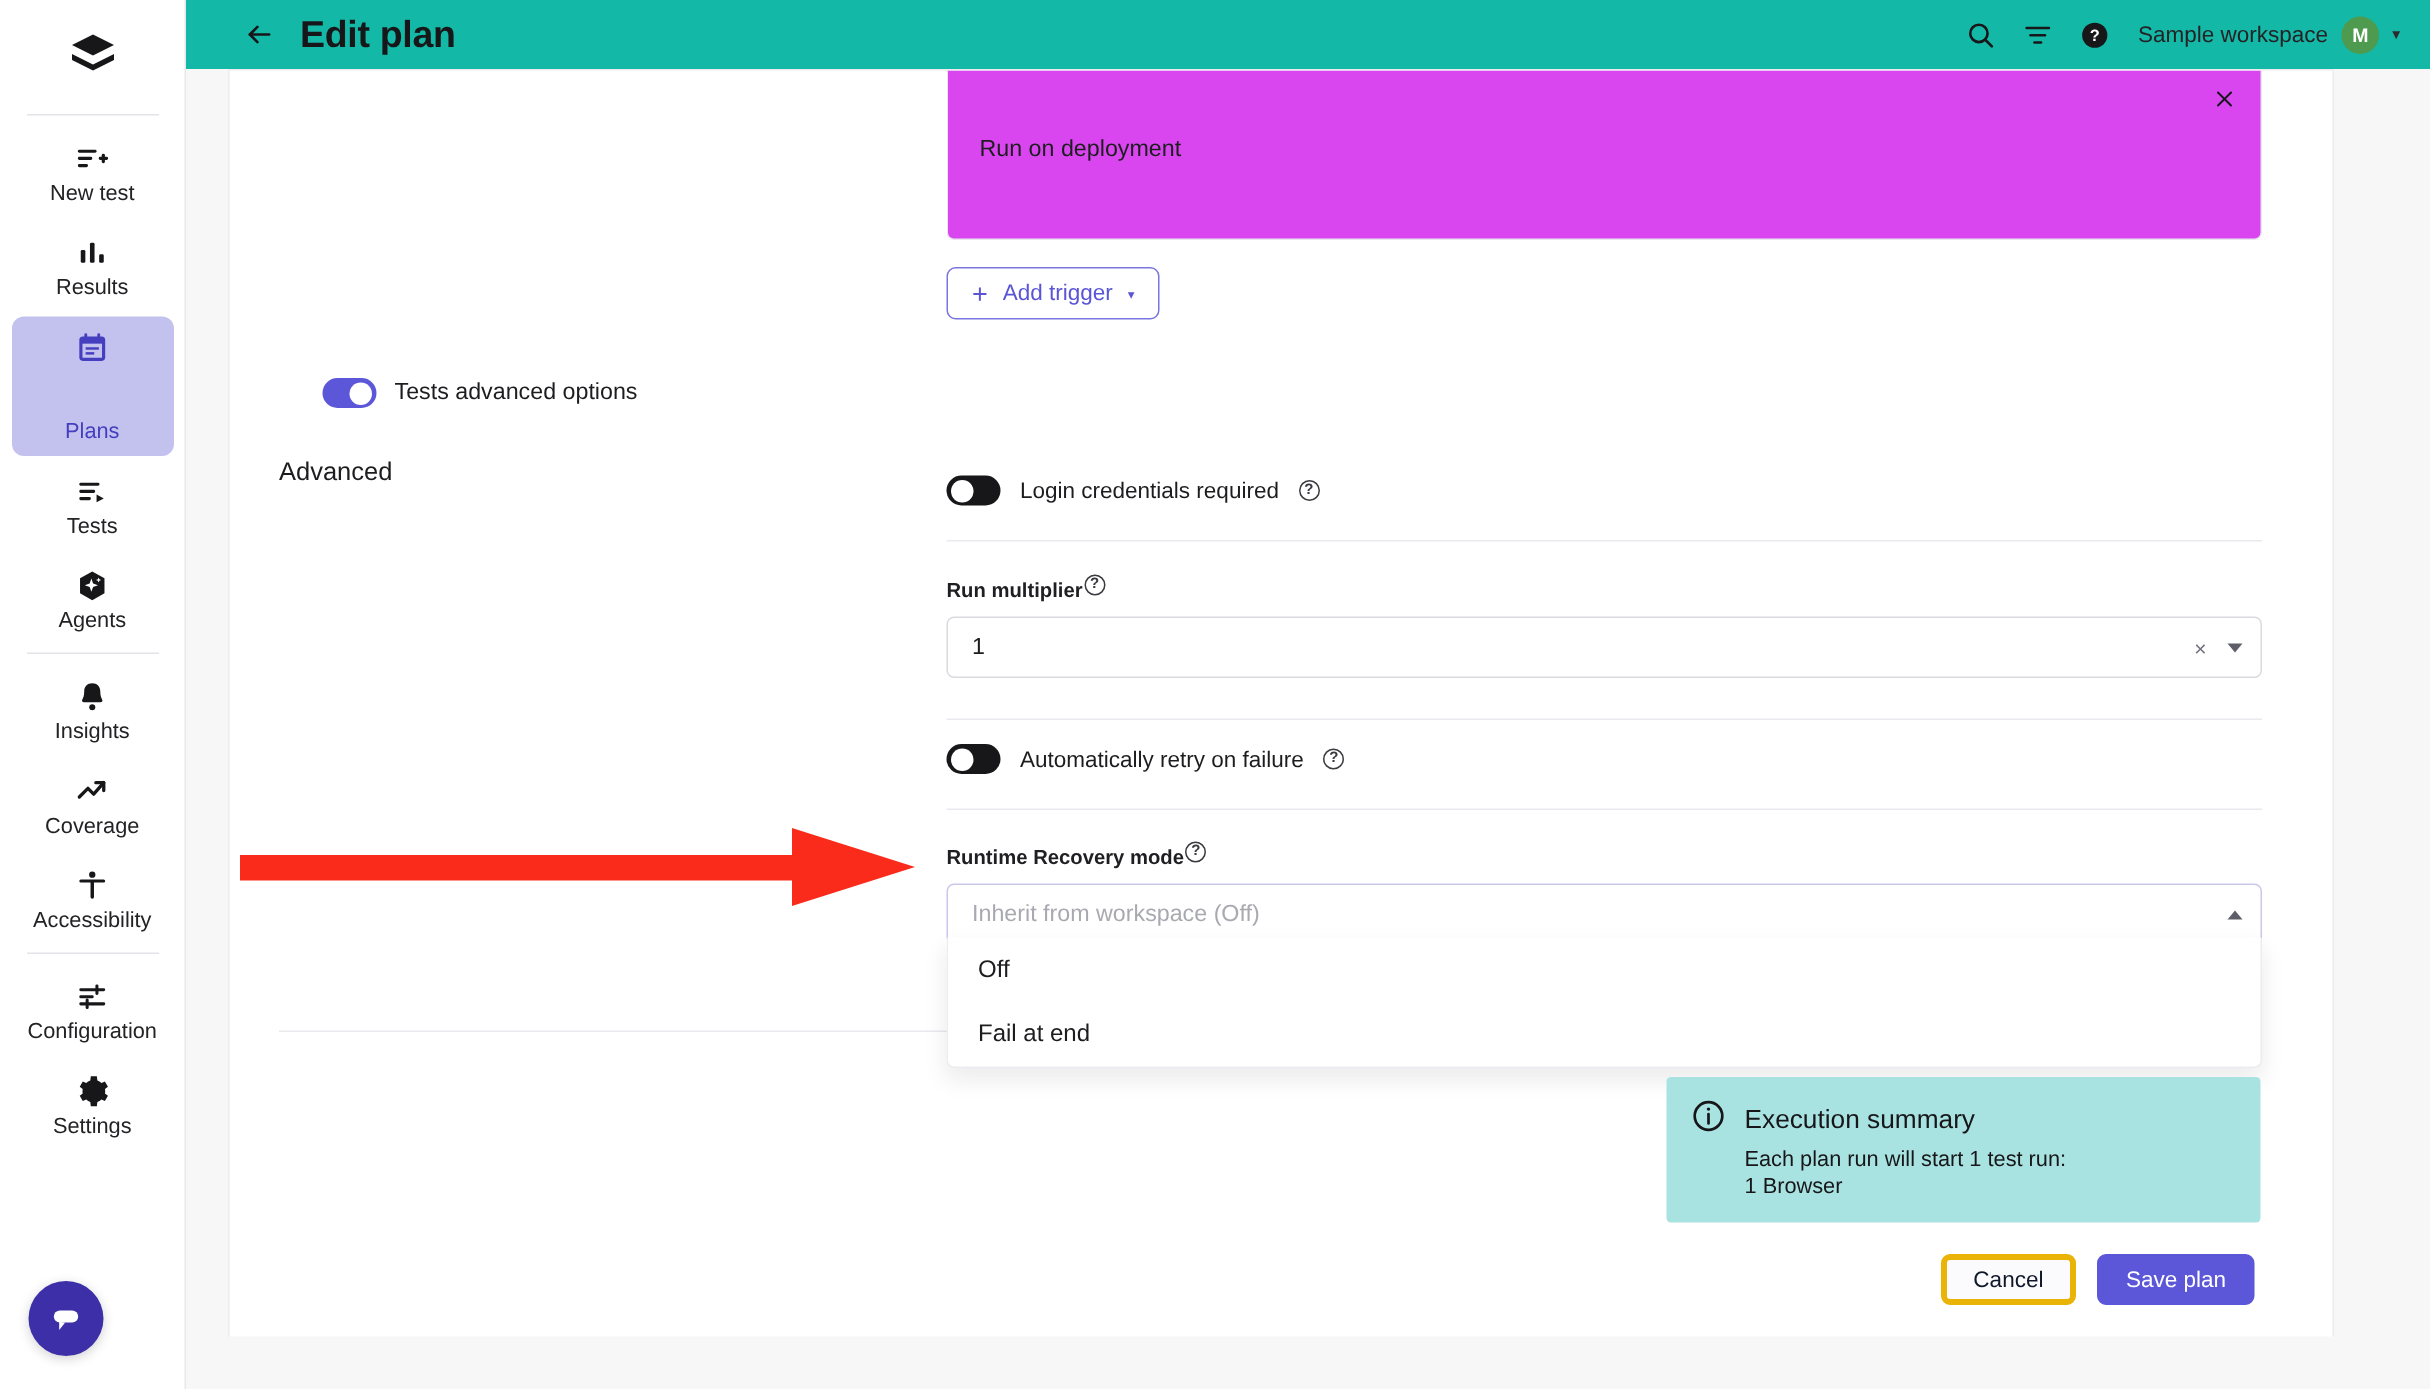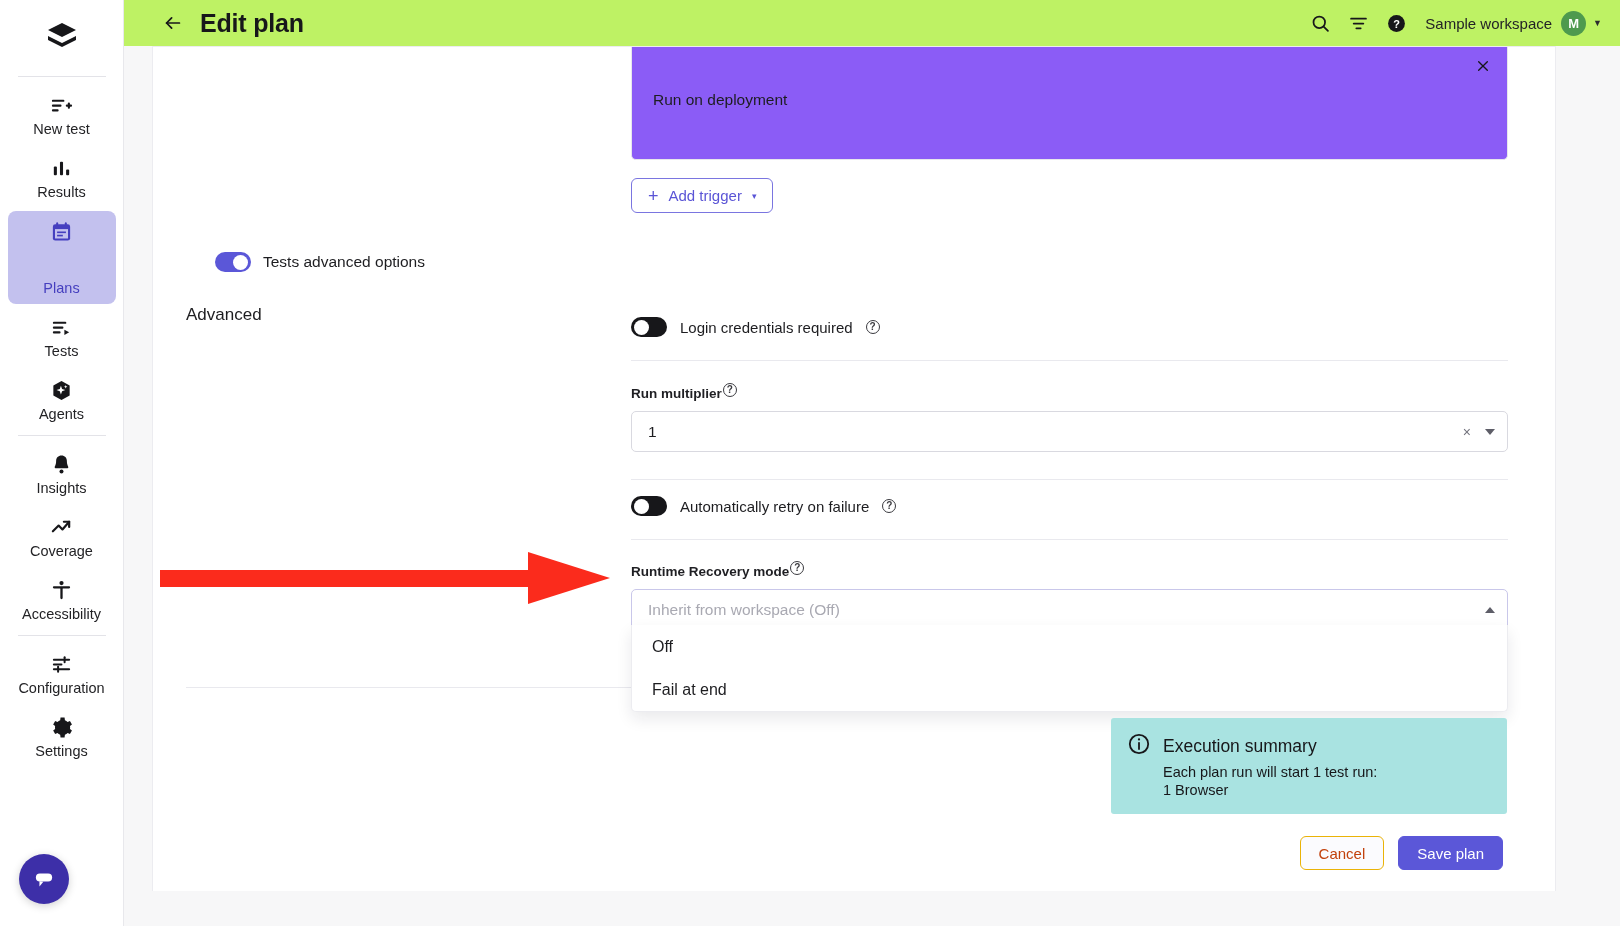--- a/index.html
+++ b/index.html
@@ -34,21 +34,21 @@
   .nav-item.active .ic svg { fill: #453fbf; }
   .chat-fab {
     position: absolute; left: 19px; bottom: 22px; width: 50px; height: 50px;
     border-radius: 50%; background: #3d2fa8; display: flex; align-items: center; justify-content: center;
     box-shadow: 0 2px 8px rgba(0,0,0,.18); cursor: pointer;
   }
 
   
   #topbar {
     position: absolute; left: 124px; top: 0; right: 0; height: 46px;
-    background: #bef264; display: flex; align-items: center;
+    background: #14b8a6; display: flex; align-items: center;
   }
   #back-arrow { margin-left: 36px; width: 26px; height: 26px; display:flex; align-items:center; justify-content:center; cursor:pointer;}
   #page-title { margin-left: 14px; font-size: 25px; font-weight: 700; color: #17171a; letter-spacing: -0.2px; }
   .topbar-right { margin-left: auto; display: flex; align-items: center; padding-right: 18px; }
   .tb-icon { width: 34px; height: 34px; display:flex; align-items:center; justify-content:center; cursor:pointer; margin-left: 4px;}
   #workspace-name { font-size: 15px; color: #232326; margin: 0 9px 0 12px; }
   #avatar {
     width: 25px; height: 25px; border-radius: 50%; background: #4e9a4e; color: #fff;
     font-size: 13px; display: flex; align-items: center; justify-content: center; font-weight: 600;
   }
@@ -56,21 +56,21 @@
 
   
   #panel {
     position: absolute; left: 152px; top: 46px; width: 1404px; height: 845px;
     background: #ffffff; border: 1px solid #ececf0; border-bottom: none;
     overflow: hidden;
   }
   
   #trigger-card {
     position: absolute; left: 478px; top: 0px; width: 877px; height: 113px;
-    border: 1px solid #e7e7ec; border-top: none; border-radius: 0 0 5px 5px; background:#8b5cf6;
+    border: 1px solid #e7e7ec; border-top: none; border-radius: 0 0 5px 5px; background:#d946ef;
   }
   #trigger-card-label { position: absolute; left: 21px; top: 44px; font-size: 15.5px; color: #1d1d20; }
   #close-card-btn { position: absolute; right: 12px; top: 7px; width: 24px; height: 24px;
     display:flex; align-items:center; justify-content:center; cursor:pointer; }
 
   #add-trigger-btn {
     position: absolute; left: 478px; top: 131px; height: 35px; padding: 0 16px;
     display: flex; align-items: center; gap: 10px;
     border: 1px solid #7a75e0; border-radius: 6px; background: #fff;
     color: #5a54d6; font-size: 15px; cursor: pointer;
@@ -130,21 +130,21 @@
   }
   #exec-head { display: flex; align-items: center; gap: 12px; }
   #exec-title { font-size: 17.5px; color: #17171a; }
   #exec-line1 { margin: 4px 0 0 36px; font-size: 14.5px; color: #17171a; }
   #exec-line2 { margin: 2px 0 0 36px; font-size: 14.5px; color: #17171a; }
 
   
   #footer-actions { position: absolute; right: 52px; top: 789px; display: flex; gap: 14px; z-index: 9;}
   .btn { height: 34px; border-radius: 6px; font-size: 15px; cursor: pointer;
          display:flex; align-items:center; justify-content:center; padding: 0 18px; }
-  #cancel-btn { border: 1px solid #eab308; background: #fbfbfe; color: #c2410c; min-width: 70px; }
+  #cancel-btn { border: 4px solid #eab308; background: #fbfbfe; color: #0f172a; min-width: 70px; }
   #save-btn { border: 1px solid #5b57d8; background: #5b57d8; color: #ffffff; min-width: 82px; }
 
   #bottom-hr { position: absolute; left: 33px; top: 640px; width: 510px; height: 1px; background:#e9e9ee; }
 
   
   #red-arrow { position: absolute; left: 160px; top: 552px; width: 450px; height: 52px; z-index: 20; pointer-events: none; }
 </style>
 </head>
 <body>
 

